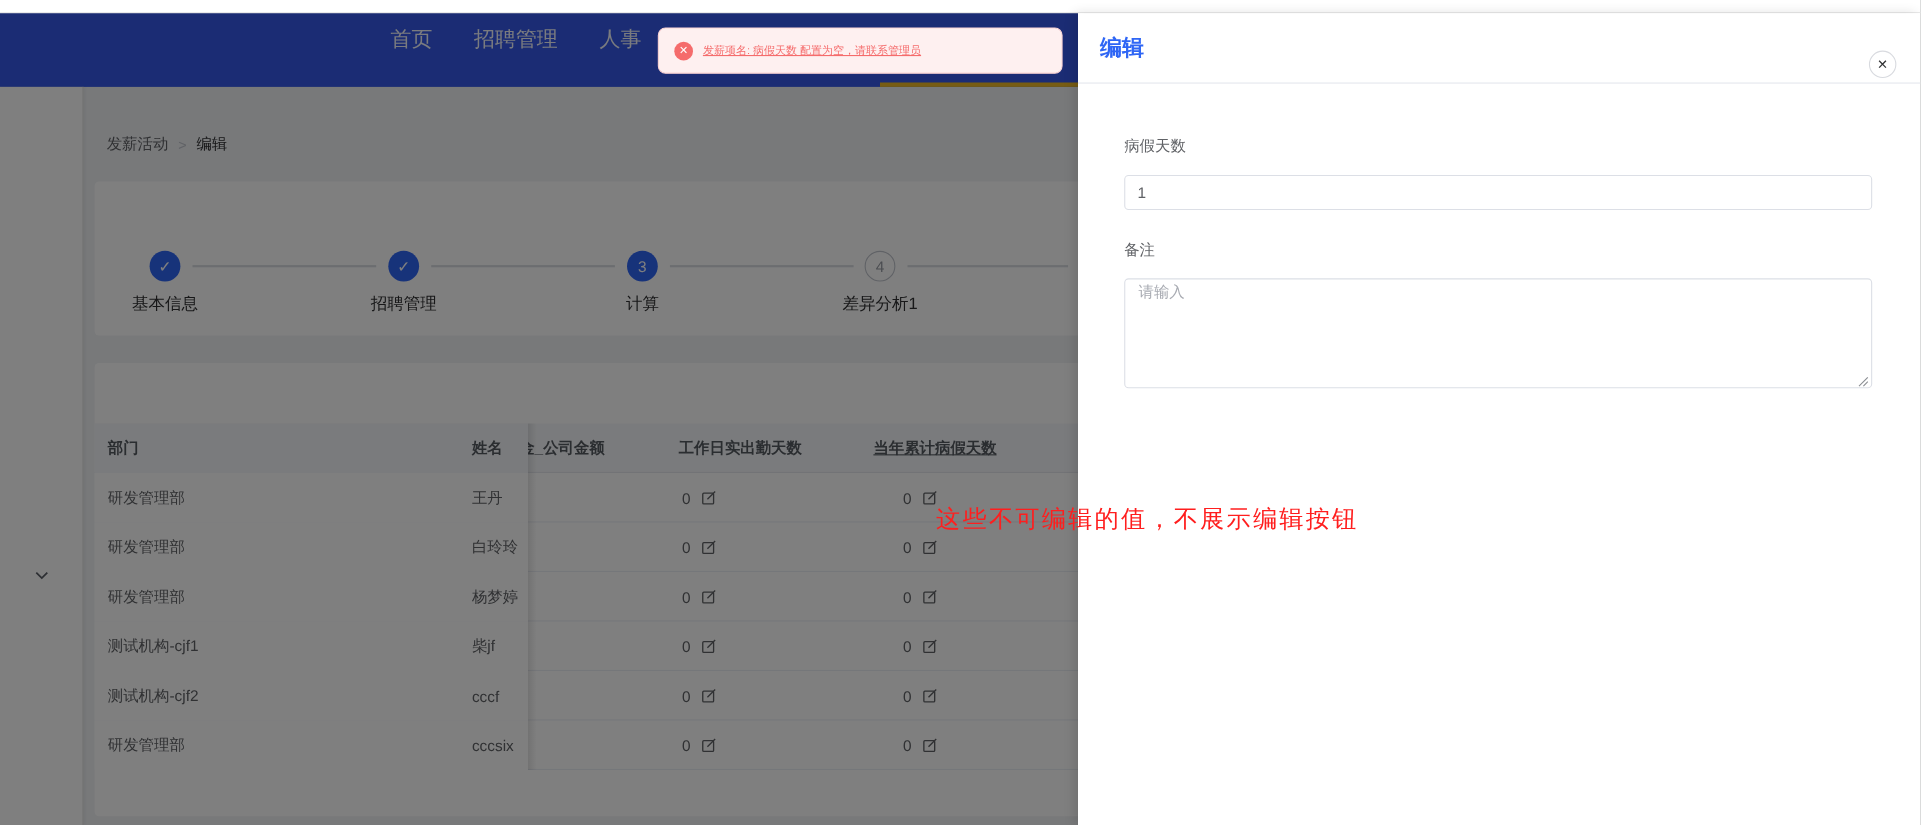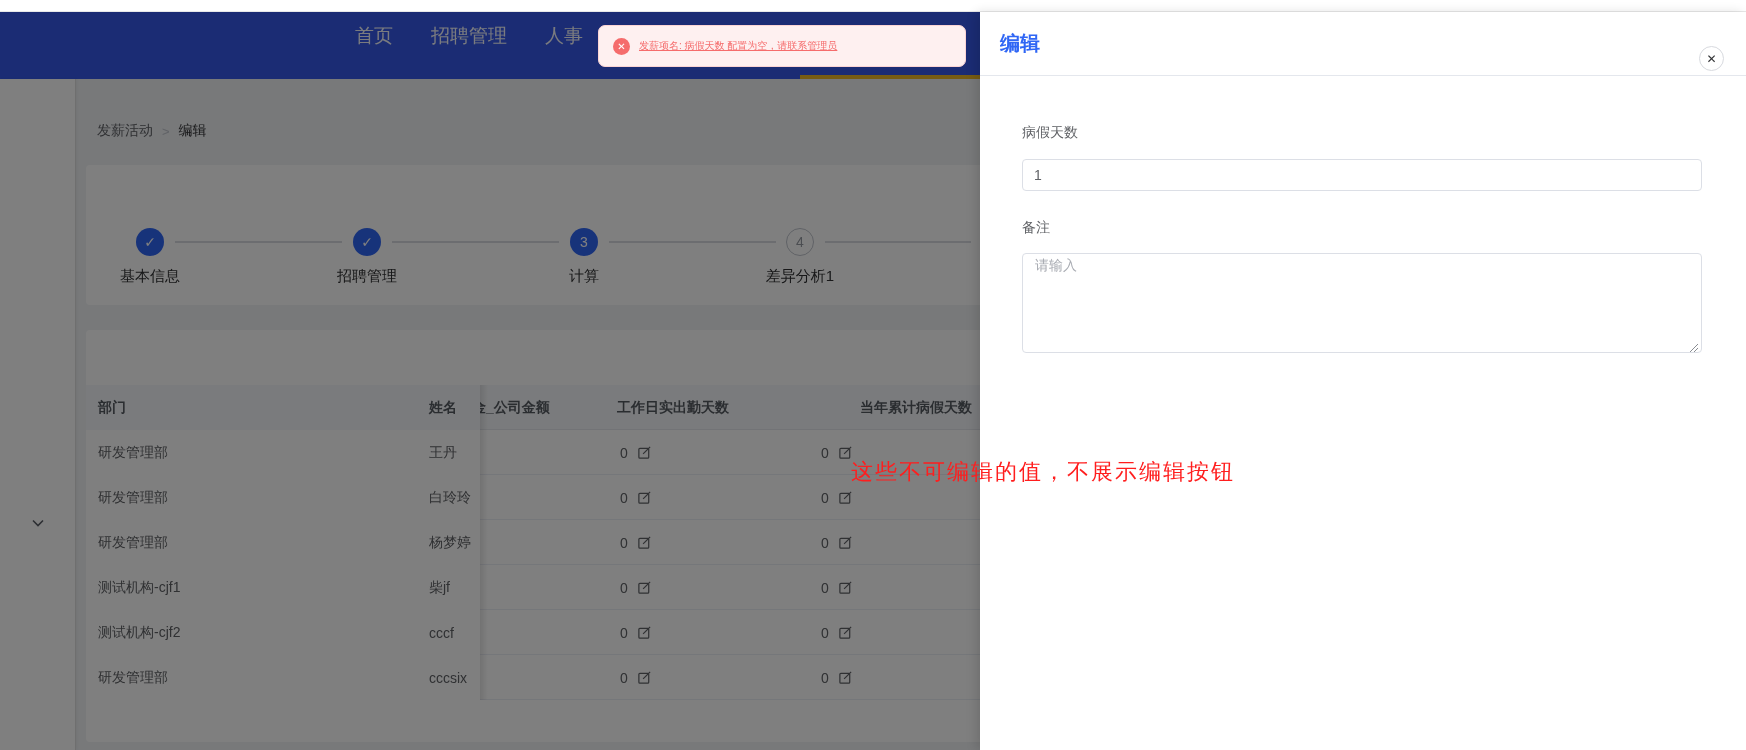--- a/index.html
+++ b/index.html
@@ -44,21 +44,21 @@
   
   .thead,.trow{position:absolute;left:0;width:1114px;height:45px;}
   .thead{top:55px;background:var(--thead-bg);border-bottom:1px solid #e4e7ed;font-weight:bold;}
   .trow{border-bottom:1px solid var(--row-border);}
   .cell{position:absolute;top:0;height:45px;display:flex;align-items:center;font-size:14px;color:var(--text2);white-space:nowrap;}
   .thead .cell{color:#555a61;}
   .fixed-area{position:absolute;left:0;top:0;width:394px;height:45px;background:inherit;}
   .thead .fixed-area{background:var(--thead-bg);}
   .trow .fixed-area{background:var(--card-bg);}
   .c1{left:12px;} .c2{left:299px;margin-left:44px;}
-  .c3{left:386px;} .c4{left:531px;} .c5{left:774px;}
+  .c3{left:386px;} .c4{left:531px;} .c5{left:708px;text-decoration:underline;}
   .v4{left:534px;} .v5{left:735px;}
   .edit-btn{display:inline-flex;margin-left:9px;color:#606266;cursor:pointer;}
   .col-shadow{position:absolute;left:394px;top:55px;width:8px;height:315px;background:linear-gradient(to right,rgba(0,0,0,.10),rgba(0,0,0,0));pointer-events:none;}
 
   
   .overlay{position:absolute;left:0;top:12px;width:980px;height:738px;background:rgba(0,0,0,0.5);z-index:40;}
 
   
   .toast{position:absolute;left:598px;top:25px;width:368px;height:42px;background:var(--toast-bg);border:1px solid var(--toast-border);border-radius:7px;display:flex;align-items:center;padding:0 14px;z-index:100;}
   .toast-icon{width:17px;height:17px;border-radius:50%;background:var(--toast-text);color:#fff;font-size:10px;font-weight:bold;display:flex;align-items:center;justify-content:center;flex:0 0 17px;}

